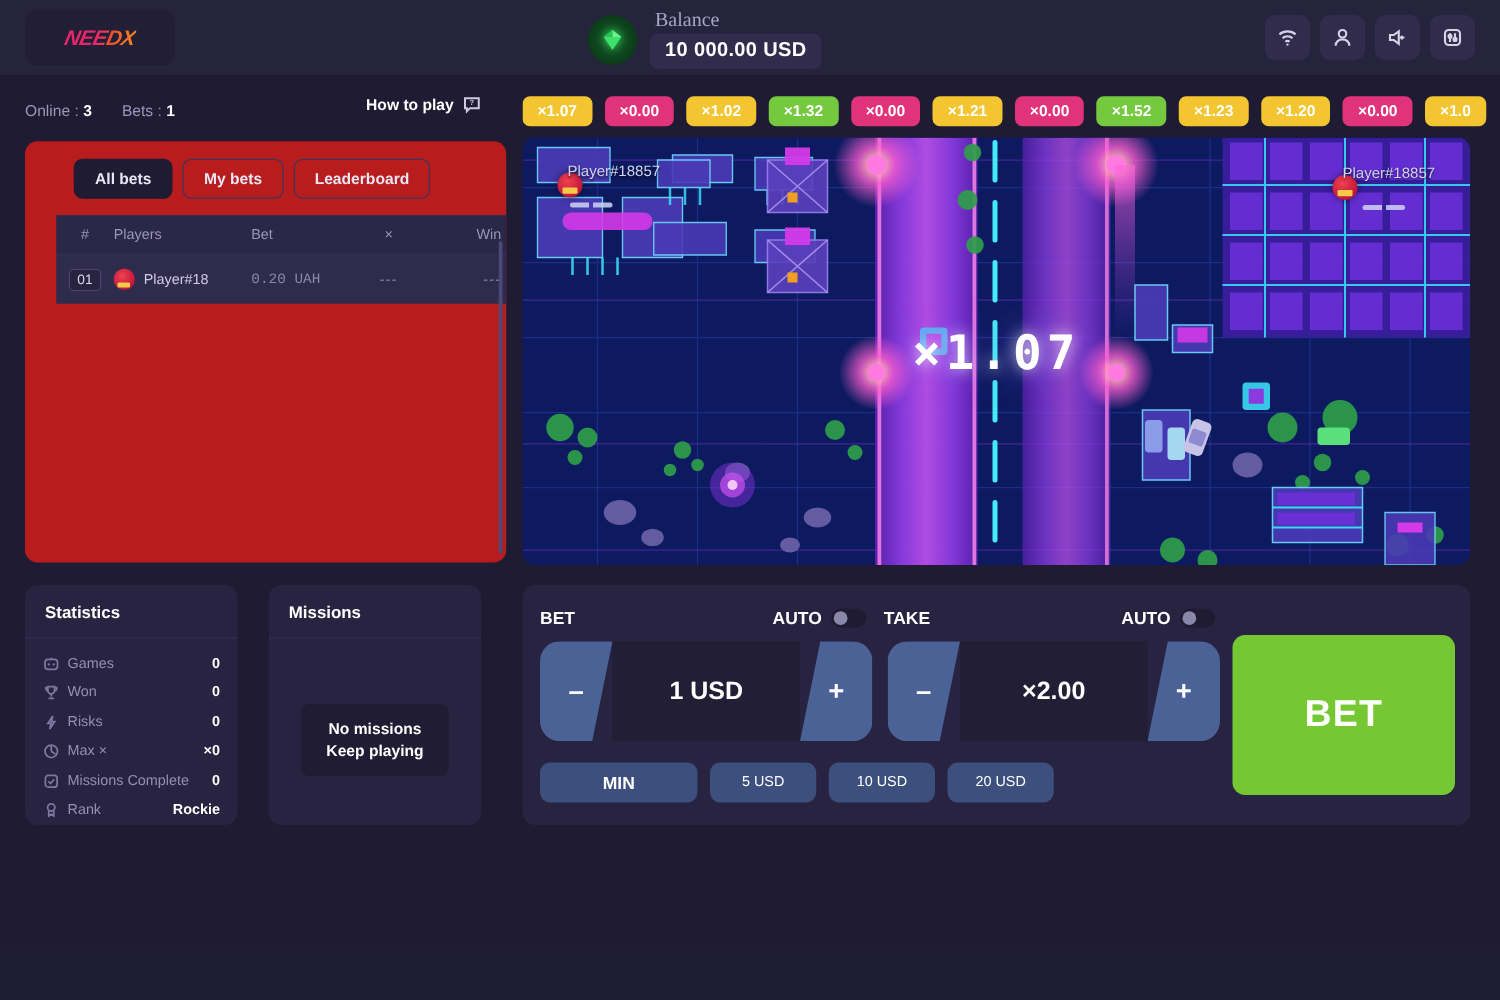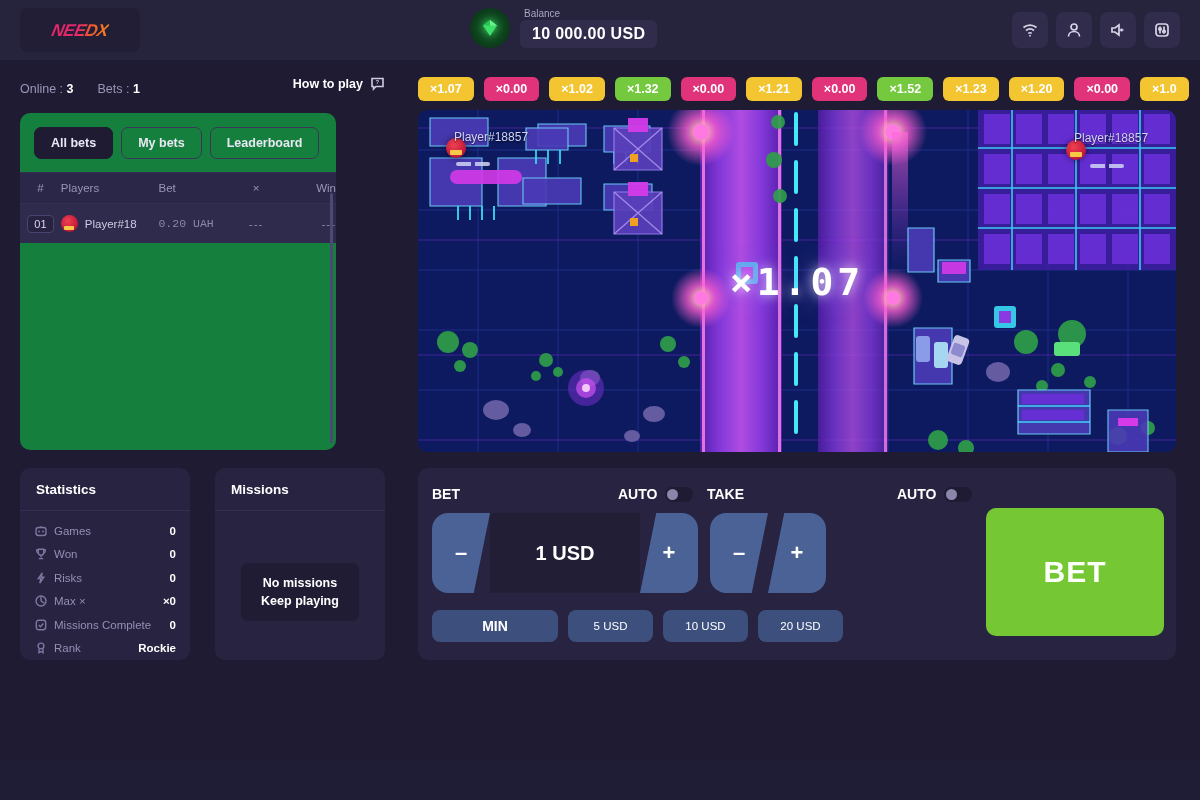--- a/index.html
+++ b/index.html
@@ -42,21 +42,21 @@
     display: flex; align-items: center; gap: 10px;
   }
   .gem {
     width: 40px; height: 40px; border-radius: 50%;
     background: radial-gradient(circle at 50% 50%, #135e28 0%, #0c3a1a 70%, #0a2a14 100%);
     display: flex; align-items: center; justify-content: center;
     position: relative;
   }
   .gem svg { filter: drop-shadow(0 0 4px #3ee06a); }
   .bal-col { display: flex; flex-direction: column; gap: 1px; }
-  .bal-label { font-size: 10px; color: #a9a6c4; padding-left: 4px; }
+  .bal-label { font-size: 16px; color: #a9a6c4; padding-left: 4px; font-family: Liberation Serif, serif; }
   .bal-value {
     background: #312c4c; border-radius: 6px;
     padding: 5px 12px; font-size: 16px; font-weight: bold; color: #fff;
     letter-spacing: 0.3px;
   }
 
   .hdr-icons { position: absolute; right: 20px; top: 12px; display: flex; gap: 8px; }
   .hdr-btn {
     width: 36px; height: 36px; border-radius: 8px; background: #312c4c;
     display: flex; align-items: center; justify-content: center;
@@ -71,22 +71,22 @@
   }
   .stat-inline { font-size: 12.5px; color: #9a96b8; margin-right: 24px; }
   .stat-inline b { color: #fff; font-weight: bold; }
   .howto {
     position: absolute; right: 0; top: 0; display: flex; align-items: center; gap: 7px;
     font-size: 12.5px; font-weight: bold; color: #fff; cursor: pointer;
   }
   .howto svg { stroke:#cfcbe3; fill:none; stroke-width:1.6; }
 
   .bets-panel {
-    position: absolute; left: 20px; top: 113px; width: 316px; height: 337px;
-    background: #15803d; border-radius: 10px; overflow: hidden;
+    position: absolute; left: 20px; top: 113px; width: 385px; height: 337px;
+    background: #b91c1c; border-radius: 10px; overflow: hidden; padding-left: 25px;
   }
   .tabs { display: flex; gap: 8px; padding: 14px 14px 13px 14px; }
   .tab {
     padding: 8px 16px; border-radius: 7px; font-size: 12.5px; font-weight: bold;
     color: #e9e7f4; background: transparent; border: 1px solid #3c3759; cursor: pointer;
   }
   .tab.active { background: #1e1b33; border-color: #1e1b33; }
   .thead {
     display: flex; align-items: center; height: 32px;
     background: #2b2748; border-top: 1px solid #332e52; border-bottom: 1px solid #332e52;
@@ -671,20 +671,21 @@
     </div>
 
     <div class="stepper" style="left:14px; top:45px; width:266px;">
       <div class="sbtn left">–</div>
       <div class="sval">1 USD</div>
       <div class="sbtn right">+</div>
     </div>
 
     <div class="stepper" style="left:292px; top:45px; width:266px;">
       <div class="sbtn left">–</div>
+      <div class="sval">×2.00</div>
       <div class="sbtn right">+</div>
     </div>
 
     <div class="quick-row" style="left:14px; top:142px;">
       <div class="qbtn big">MIN</div>
       <div class="qbtn sm">5 USD</div>
       <div class="qbtn sm">10 USD</div>
       <div class="qbtn sm">20 USD</div>
     </div>
 

